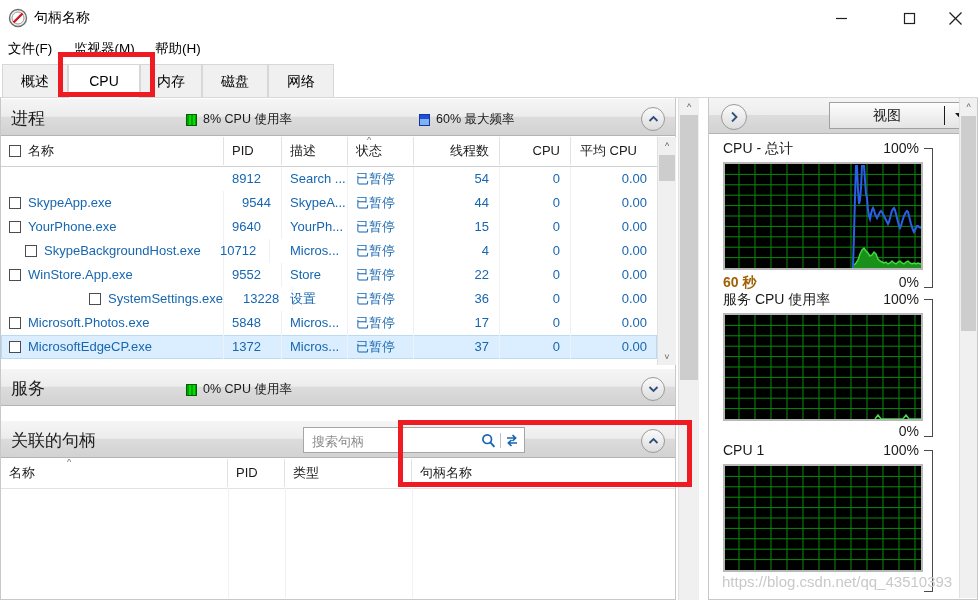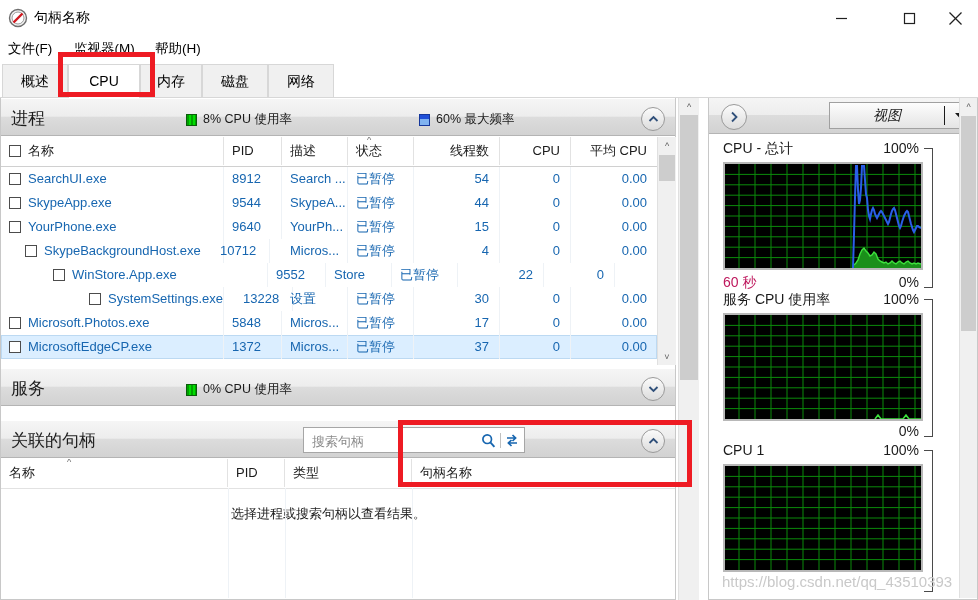--- a/index.html
+++ b/index.html
@@ -104,30 +104,30 @@
   .rightpane{position:absolute;left:708px;top:98px;width:270px;height:502px;background:#fff;
              border:1px solid #c8c8c8;border-top:none;box-sizing:border-box;}
   .rp-toolbar{position:absolute;left:0;top:0;width:268px;height:36px;box-sizing:border-box;
               background:linear-gradient(to bottom,#f5f5f5 0%,#ededed 48%,#dcdcdc 50%,#d2d2d2 100%);
               border-bottom:1px solid #b4b4b4;}
   .rp-expand{position:absolute;left:12px;top:6px;width:24px;height:24px;border-radius:50%;
              border:1px solid #9a9a9a;background:linear-gradient(to bottom,#fbfbfb,#dcdcdc);
              display:flex;align-items:center;justify-content:center;}
   .viewbtn{position:absolute;left:120px;top:4px;width:147px;height:27px;box-sizing:border-box;
            border:1px solid #a0a0a0;background:linear-gradient(to bottom,#fdfdfd,#e4e4e4);
-           display:flex;align-items:center;font-style:italic;}
+           display:flex;align-items:center;}
   .viewbtn .vlabel{flex:1;text-align:center;font-size:14px;color:#1b1b1b;}
   .viewbtn .vsep{width:1px;height:19px;background:#1b1b1b;}
   .viewbtn .vcar{width:30px;display:flex;align-items:center;justify-content:center;}
 
   .graphblk{position:absolute;left:14px;width:216px;}
   .g-title{position:absolute;left:0;top:0;font-size:14px;color:#1b1b1b;white-space:nowrap;}
   .g-max{position:absolute;right:0;top:0;font-size:14px;color:#1b1b1b;white-space:nowrap;}
   .g-min{position:absolute;right:0;font-size:14px;color:#1b1b1b;white-space:nowrap;}
-  .g-left{position:absolute;left:0;font-size:14px;color:#be185d;white-space:nowrap;}
+  .g-left{position:absolute;left:0;font-size:14px;color:#a16207;white-space:nowrap;font-weight:bold;}
   .g-canvas{position:absolute;left:0;background:#000;border:2px solid #b8b8b8;box-sizing:border-box;}
   .bracket{position:absolute;border:1px solid #4a4a4a;border-left:none;}
 
   .rp-sb{position:absolute;right:0;top:0;width:17px;height:500px;background:#f0f0f0;border-left:1px solid #e0e0e0;}
 
   
   .redbox{position:absolute;border:5px solid #ee1b23;box-sizing:border-box;z-index:40;pointer-events:none;}
   .watermark{position:absolute;z-index:45;font-size:15px;color:#c9c9c9;white-space:nowrap;
              font-family:"Liberation Sans",sans-serif;}
 </style>
@@ -210,37 +210,36 @@
         </div>
         <div class="th" style="left:347px;width:66px;padding-left:8px;">
           <span class="lbl"><span class="sortcar">^</span><span>状态</span></span>
         </div>
         <div class="th r" style="left:413px;width:86px;padding-right:10px;">
           <span>线程数</span>
         </div>
         <div class="th r" style="left:499px;width:71px;padding-right:10px;">
           <span>CPU</span>
         </div>
-        <div class="th r" style="left:570px;width:86px;padding-right:10px;border-right:none;">
+        <div class="th r" style="left:570px;width:86px;padding-right:20px;border-right:none;">
           <span>平均 CPU</span>
         </div>
       </div>
 
       <div class="trow" style="top:30px;">
-        <div class="td" style="left:0;width:223px;padding-left:8px;"><span class="cbx"></span><span>SearchUI.exe</span></div>
         <div class="td" style="left:223px;width:58px;padding-left:8px;">8912</div>
         <div class="td" style="left:281px;width:66px;padding-left:8px;">Search ...</div>
         <div class="td" style="left:347px;width:66px;padding-left:8px;">已暂停</div>
         <div class="td r" style="left:413px;width:86px;padding-right:10px;">54</div>
         <div class="td r" style="left:499px;width:71px;padding-right:10px;">0</div>
         <div class="td r" style="left:570px;width:86px;padding-right:10px;border-right:none;">0.00</div>
       </div>
       <div class="trow" style="top:54px;">
         <div class="td" style="left:0;width:223px;padding-left:8px;"><span class="cbx"></span><span>SkypeApp.exe</span></div>
-        <div class="td" style="left:223px;width:58px;padding-left:8px;">9544</div>
+        <div class="td" style="left:223px;width:58px;padding-left:8px;text-align:center;">9544</div>
         <div class="td" style="left:281px;width:66px;padding-left:8px;">SkypeA...</div>
         <div class="td" style="left:347px;width:66px;padding-left:8px;">已暂停</div>
         <div class="td r" style="left:413px;width:86px;padding-right:10px;">44</div>
         <div class="td r" style="left:499px;width:71px;padding-right:10px;">0</div>
         <div class="td r" style="left:570px;width:86px;padding-right:10px;border-right:none;">0.00</div>
       </div>
       <div class="trow" style="top:78px;">
         <div class="td" style="left:0;width:223px;padding-left:8px;"><span class="cbx"></span><span>YourPhone.exe</span></div>
         <div class="td" style="left:223px;width:58px;padding-left:8px;">9640</div>
         <div class="td" style="left:281px;width:66px;padding-left:8px;">YourPh...</div>
@@ -251,35 +250,35 @@
       </div>
       <div class="trow" style="top:102px;">
         <div class="td" style="left:0;width:223px;padding-left:24px;"><span class="cbx"></span><span>SkypeBackgroundHost.exe</span></div>
         <div class="td" style="left:211px;width:58px;padding-left:8px;">10712</div>
         <div class="td" style="left:281px;width:66px;padding-left:8px;">Micros...</div>
         <div class="td" style="left:347px;width:66px;padding-left:8px;">已暂停</div>
         <div class="td r" style="left:413px;width:86px;padding-right:10px;">4</div>
         <div class="td r" style="left:499px;width:71px;padding-right:10px;">0</div>
         <div class="td r" style="left:570px;width:86px;padding-right:10px;border-right:none;">0.00</div>
       </div>
-      <div class="trow" style="top:126px;margin-left:44px;">
+      <div class="trow" style="top:126px;">
         <div class="td" style="left:0;width:223px;padding-left:8px;"><span class="cbx"></span><span>WinStore.App.exe</span></div>
         <div class="td" style="left:223px;width:58px;padding-left:8px;">9552</div>
         <div class="td" style="left:281px;width:66px;padding-left:8px;">Store</div>
         <div class="td" style="left:347px;width:66px;padding-left:8px;">已暂停</div>
         <div class="td r" style="left:413px;width:86px;padding-right:10px;">22</div>
         <div class="td r" style="left:499px;width:71px;padding-right:10px;">0</div>
         <div class="td r" style="left:570px;width:86px;padding-right:10px;border-right:none;">0.00</div>
       </div>
       <div class="trow" style="top:150px;">
         <div class="td" style="left:0;width:223px;padding-left:8px;text-align:right;"><span class="cbx"></span><span>SystemSettings.exe</span></div>
         <div class="td" style="left:221px;width:58px;padding-left:8px;margin-left:13px;">13228</div>
         <div class="td" style="left:281px;width:66px;padding-left:8px;">设置</div>
         <div class="td" style="left:347px;width:66px;padding-left:8px;">已暂停</div>
-        <div class="td r" style="left:413px;width:86px;padding-right:10px;">30</div>
+        <div class="td r" style="left:413px;width:86px;padding-right:10px;">36</div>
         <div class="td r" style="left:499px;width:71px;padding-right:10px;">0</div>
         <div class="td r" style="left:570px;width:86px;padding-right:10px;border-right:none;">0.00</div>
       </div>
       <div class="trow" style="top:174px;">
         <div class="td" style="left:0;width:223px;padding-left:8px;"><span class="cbx"></span><span>Microsoft.Photos.exe</span></div>
         <div class="td" style="left:223px;width:58px;padding-left:8px;">5848</div>
         <div class="td" style="left:281px;width:66px;padding-left:8px;">Micros...</div>
         <div class="td" style="left:347px;width:66px;padding-left:8px;">已暂停</div>
         <div class="td r" style="left:413px;width:86px;padding-right:10px;">17</div>
         <div class="td r" style="left:499px;width:71px;padding-right:10px;">0</div>
@@ -348,21 +347,20 @@
         <div class="th" style="left:227px;width:57px;padding-left:8px;">
           <span>PID</span>
         </div>
         <div class="th" style="left:411px;width:263px;padding-left:8px;border-right:none;">
           <span>句柄名称</span>
         </div>
         <div class="th" style="left:284px;width:127px;padding-left:8px;">
           <span>类型</span>
         </div>
       </div>
-      <div class="emptymsg" style="left:230px;top:46px;">选择进程或搜索句柄以查看结果。</div>
       <div style="position:absolute;left:227px;top:29px;width:1px;height:110px;background:#eef2f6;"></div>
       <div style="position:absolute;left:284px;top:29px;width:1px;height:110px;background:#eef2f6;"></div>
       <div style="position:absolute;left:411px;top:29px;width:1px;height:110px;background:#eef2f6;"></div>
     </div>
   </div>
 
   <div class="vsb" style="left:678px;top:98px;width:20px;height:502px;">
     <div class="arrow up">^</div>
     <div class="thumb" style="top:17px;height:265px;"></div>
   </div>

